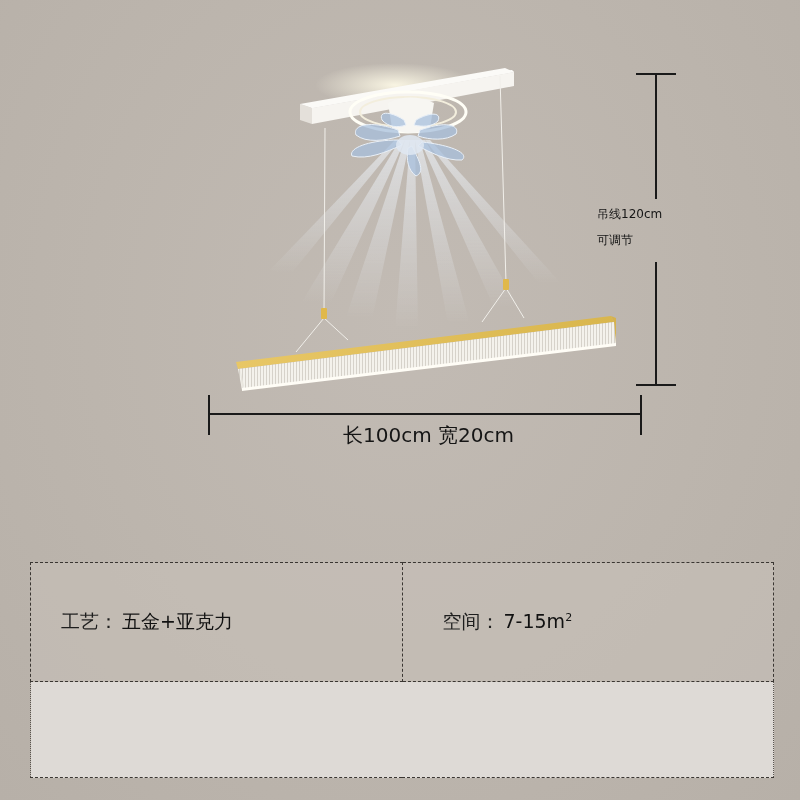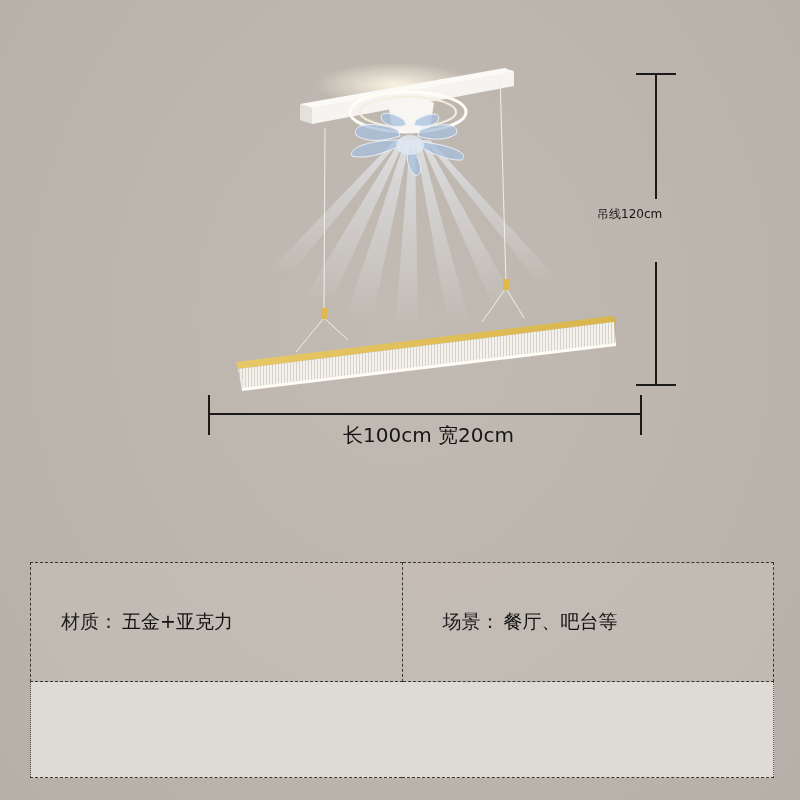--- a/index.html
+++ b/index.html
@@ -113,34 +113,35 @@
     <polygon points="242,388 616,343 616,346 242,391" fill="#fffdf6"></polygon>
   </g>
 </svg>
 
 <div class="hline" style="left:636px; top:73px; width:40px;"></div>
 <div class="vline" style="left:655px; top:73px; height:126px;"></div>
 <div class="vline" style="left:655px; top:262px; height:123px;"></div>
 <div class="hline" style="left:636px; top:384px; width:40px;"></div>
 <div class="dim-label" style="left:597px; top:201px;">
   <div>吊线120cm</div>
+  <div>可调节</div>
 </div>
 
 <div class="vline" style="left:208px; top:395px; height:40px;"></div>
 <div class="hline" style="left:208px; top:413px; width:433px;"></div>
 <div class="vline" style="left:640px; top:395px; height:40px;"></div>
 <div class="dim-label-center" style="left:343px; top:422px;">长100cm 宽20cm</div>
 
 <table class="spec">
   <tbody>
   <tr>
     <td>
-      <span class="lbl">材质：</span><span class="val">五金+亚克力</span>
+      <span class="lbl">工艺：</span><span class="val">五金+亚克力</span>
     </td>
     <td class="right">
-      <span class="lbl">场景：</span><span class="val">餐厅、吧台等</span>
+      <span class="lbl">空间：</span><span class="val">7-15m</span><sup>2</sup>
     </td>
   </tr>
   <tr class="blank">
     <td colspan="2" style="border-right:1px dotted #5a5550;"></td>
   </tr>
 </tbody>
   </table>
 
 </body></html>

